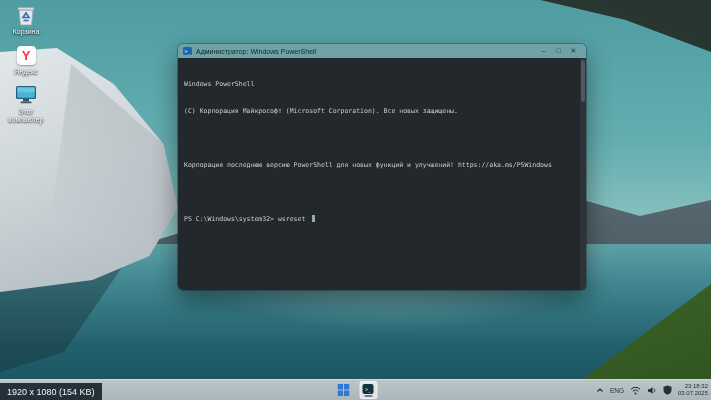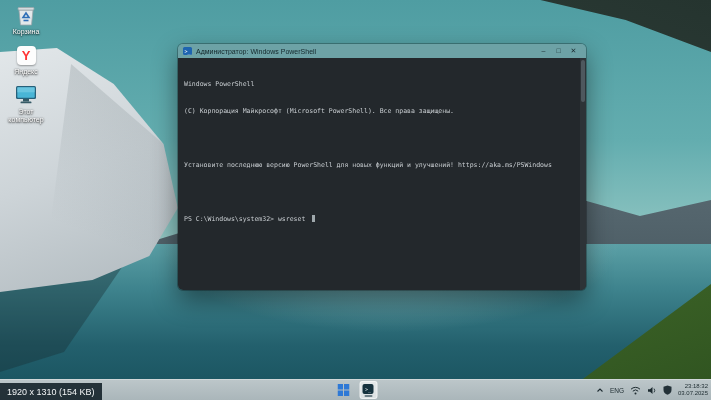--- a/index.html
+++ b/index.html
@@ -124,23 +124,23 @@
       <div class="psico">&gt;_</div>
       <div class="ttxt">Администратор: Windows PowerShell</div>
       <div class="wctl">
         <div class="wbtn">–</div>
         <div class="wbtn">□</div>
         <div class="wbtn">✕</div>
       </div>
     </div>
     <div class="cons">
       <div class="cline">Windows PowerShell</div>
-      <div class="cline">(C) Корпорация Майкрософт (Microsoft PowerShell). Все права защищены.</div>
+      <div class="cline">(C) Корпорация Майкрософт (Microsoft Corporation). Все новых защищены.</div>
       <div class="spacer"></div>
-      <div class="cline">Установите последнюю версию PowerShell для новых функций и улучшений! https://aka.ms/PSWindows</div>
+      <div class="cline">Корпорация последнюю версию PowerShell для новых функций и улучшений! https://aka.ms/PSWindows</div>
       <div class="spacer"></div>
       <div class="prow">
         <span>PS C:\Windows\system32&gt;</span><span>&nbsp;</span><span>wsreset</span>
         <span class="cursor"></span>
       </div>
     </div>
     <div class="sbar">
       <div class="sthumb"></div>
     </div>
   </div>
@@ -186,16 +186,16 @@
         </svg>
       </div>
       <div class="clock">
         <span>23:18:32</span>
         <span>03.07.2025</span>
       </div>
     </div>
   </div>
 
   <div class="resbar">
-    <span>1920 x 1310 (154 KB)</span>
+    <span>1920 x 1080 (154 KB)</span>
   </div>
 
 </div>
 
 </body></html>

